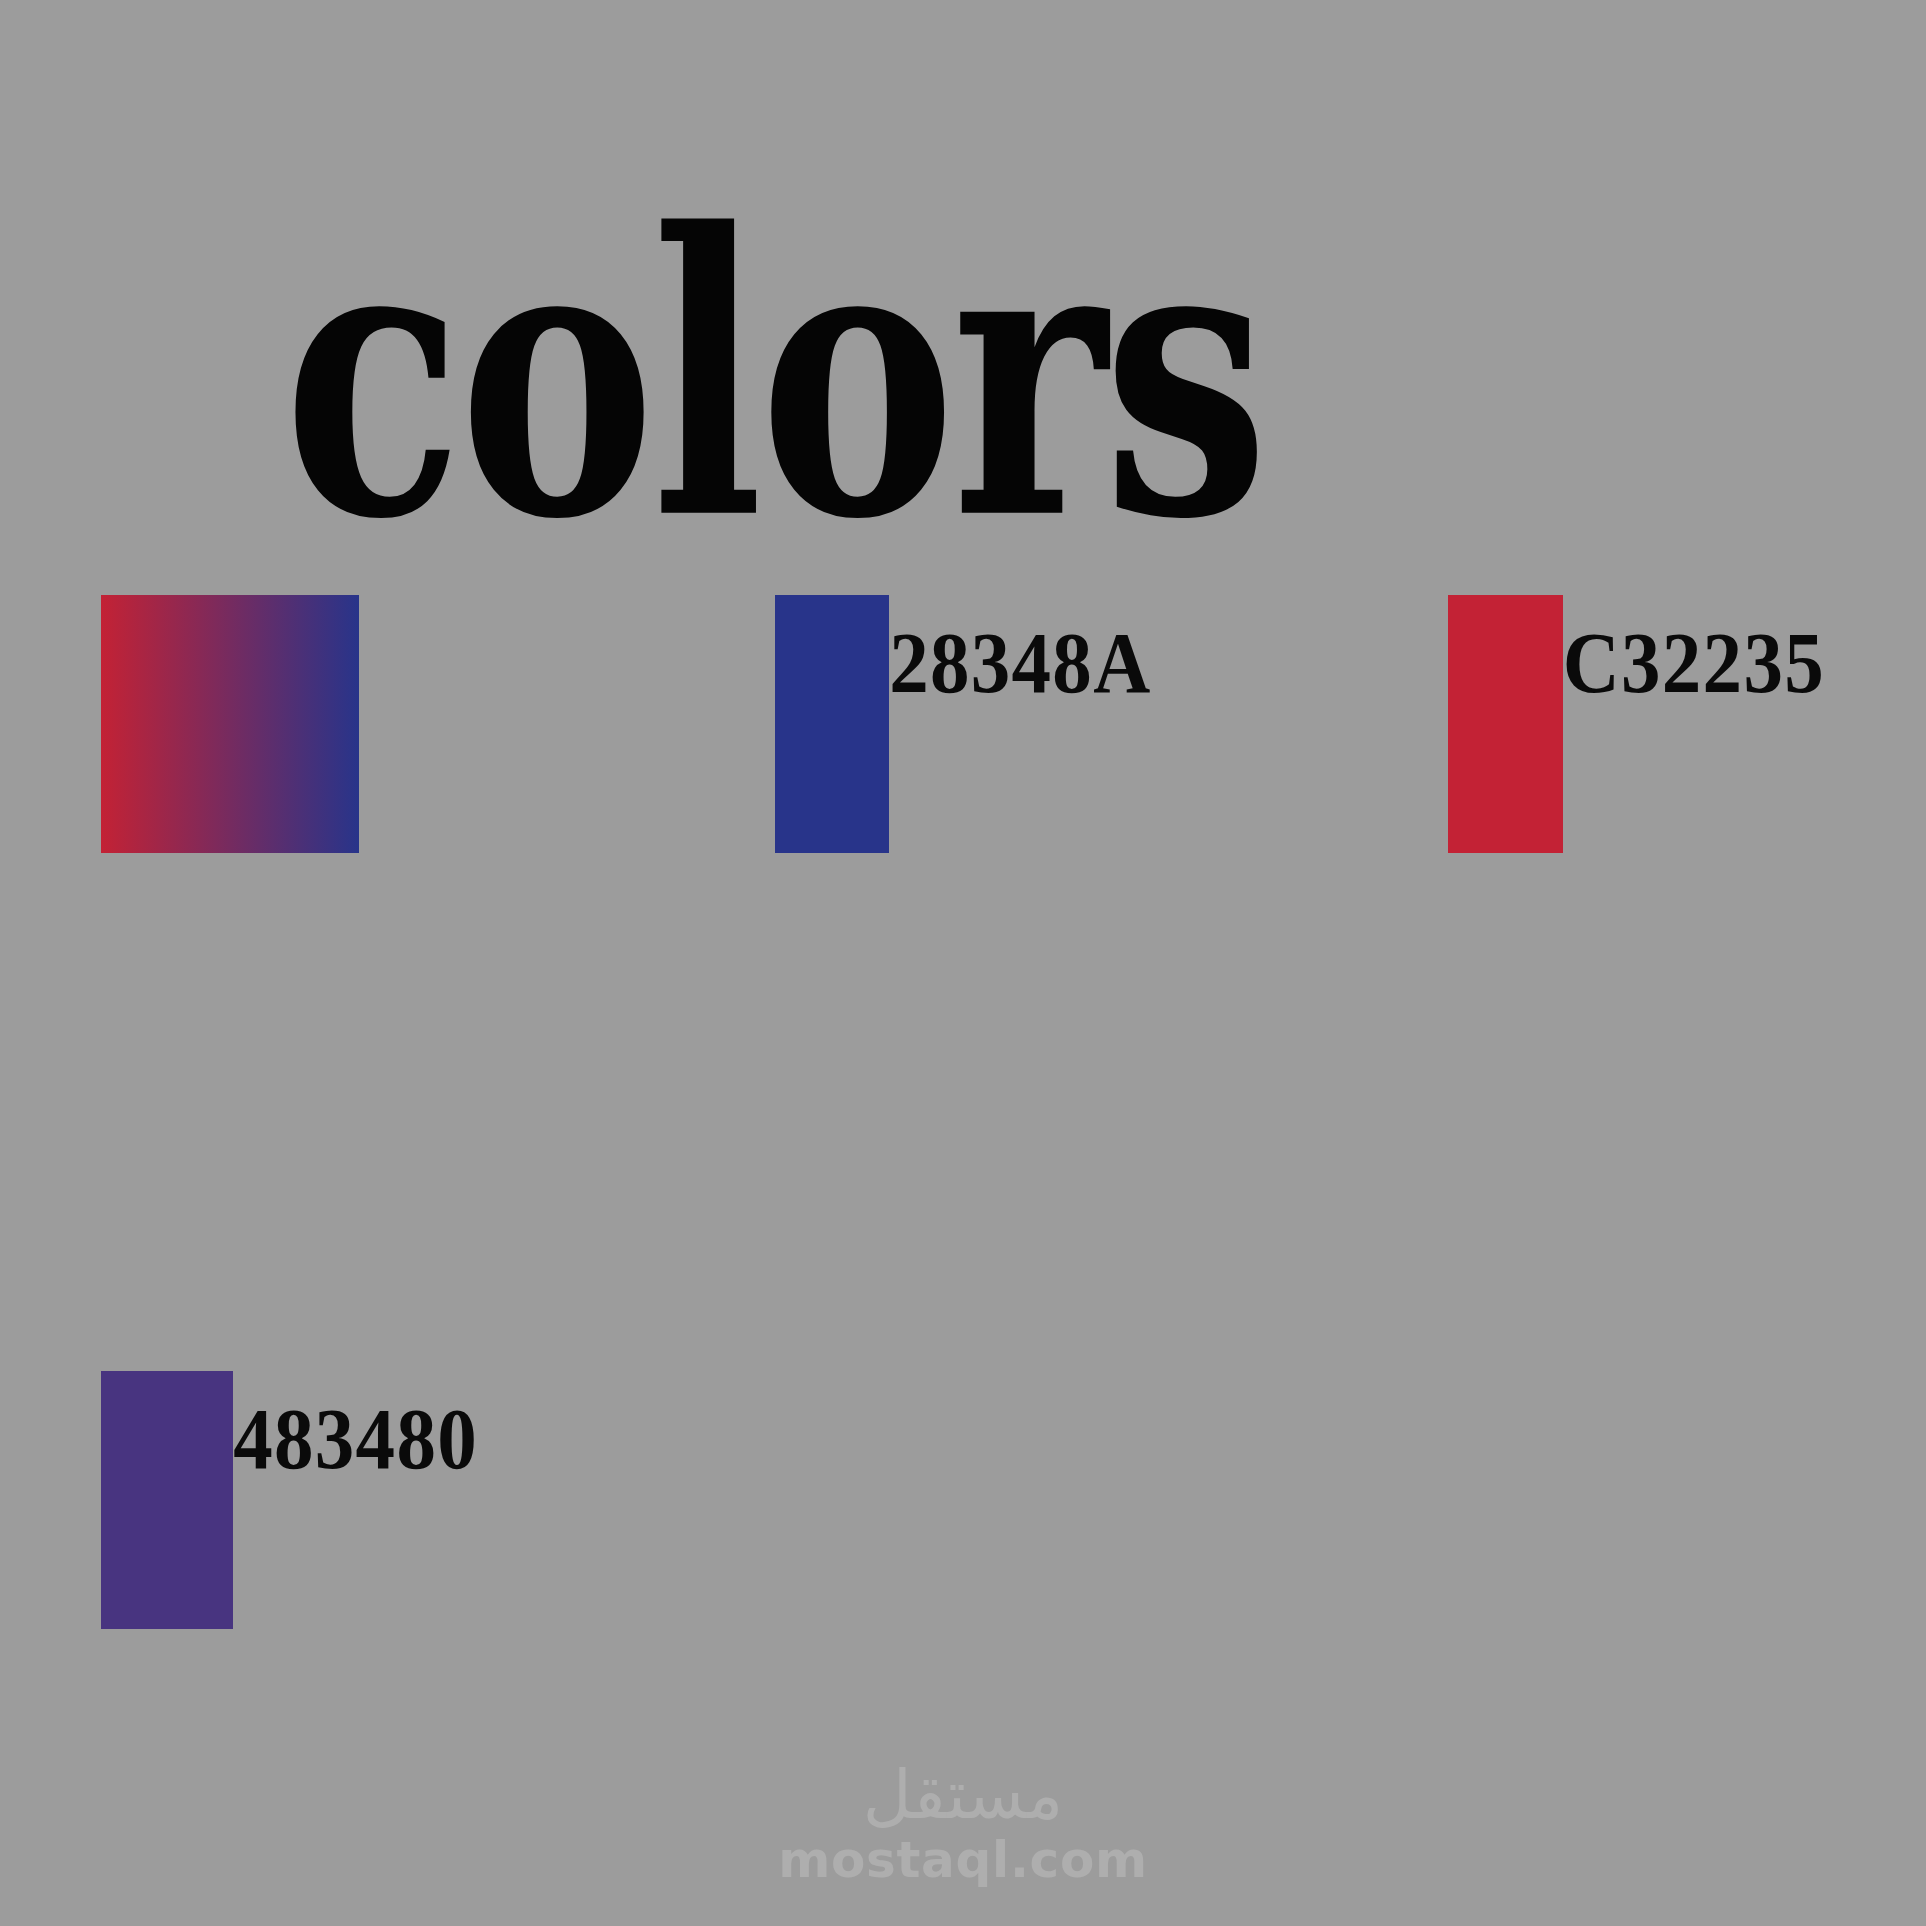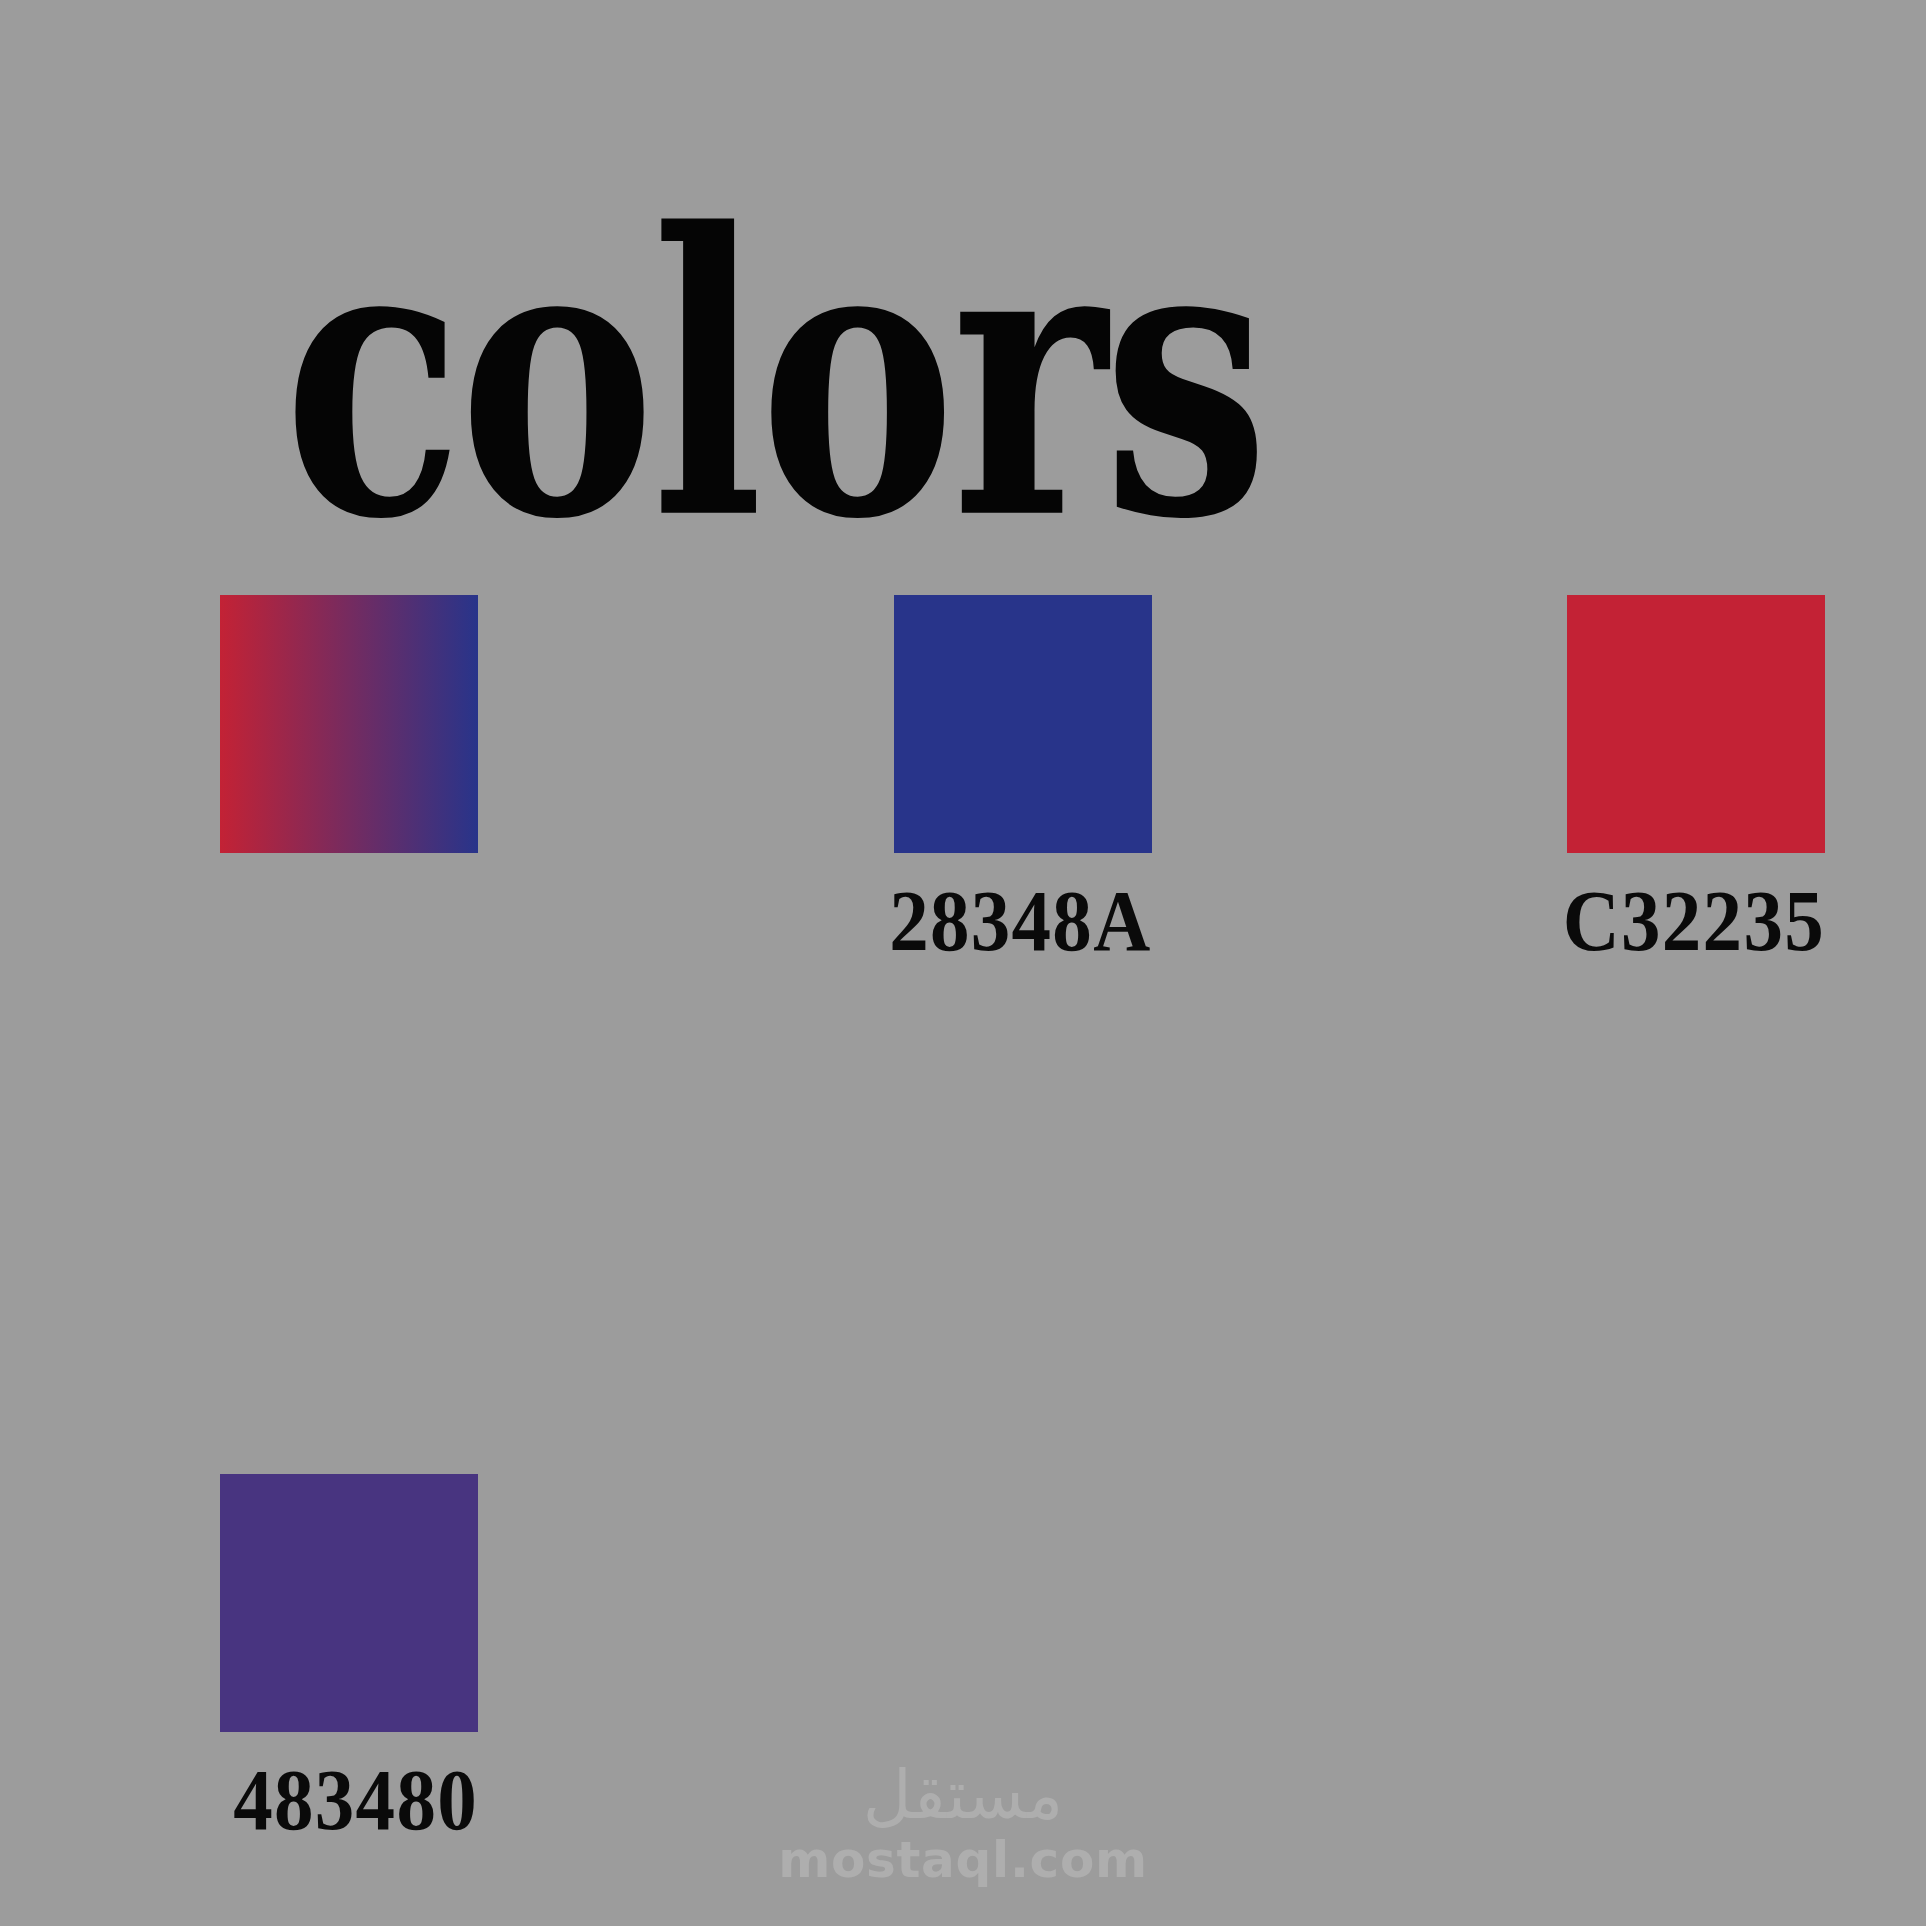--- a/index.html
+++ b/index.html
@@ -50,22 +50,21 @@
     box-sizing: border-box;
     padding: 0 101px;
     justify-content: space-between;
   }
   .row-bottom {
     margin-top: 518px;
   }
   .cell {
     width: 377px;
     display: flex;
-    flex-direction: column;
-    align-items: flex-end;
+    align-items: flex-start;
   }
   .swatch {
     width: 258px;
     height: 258px;
     display: block;
     position: relative;
   }
   .swatch-gradient {
     background: linear-gradient(90deg, #c9202f 0%, #c3223b 14%, #8e2258 34%, #6a2a6b 50%, #4a2e79 68%, #343684 86%, #2e3580 100%);
   }

